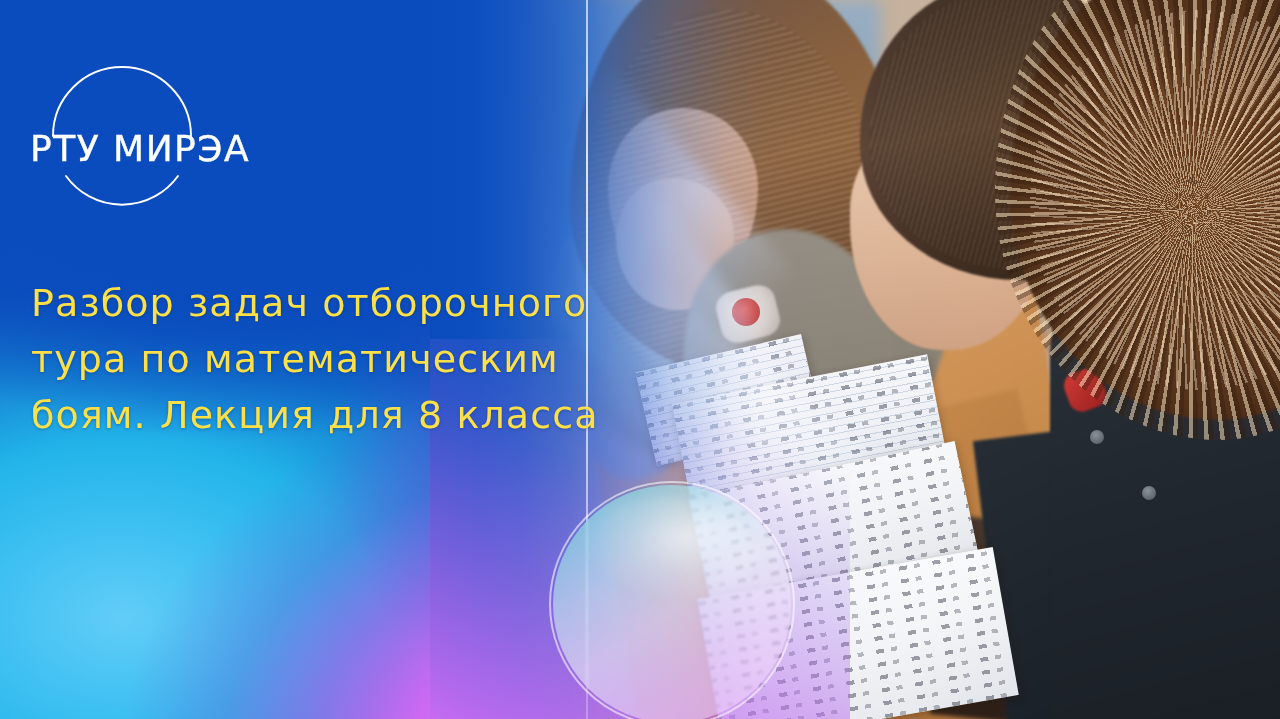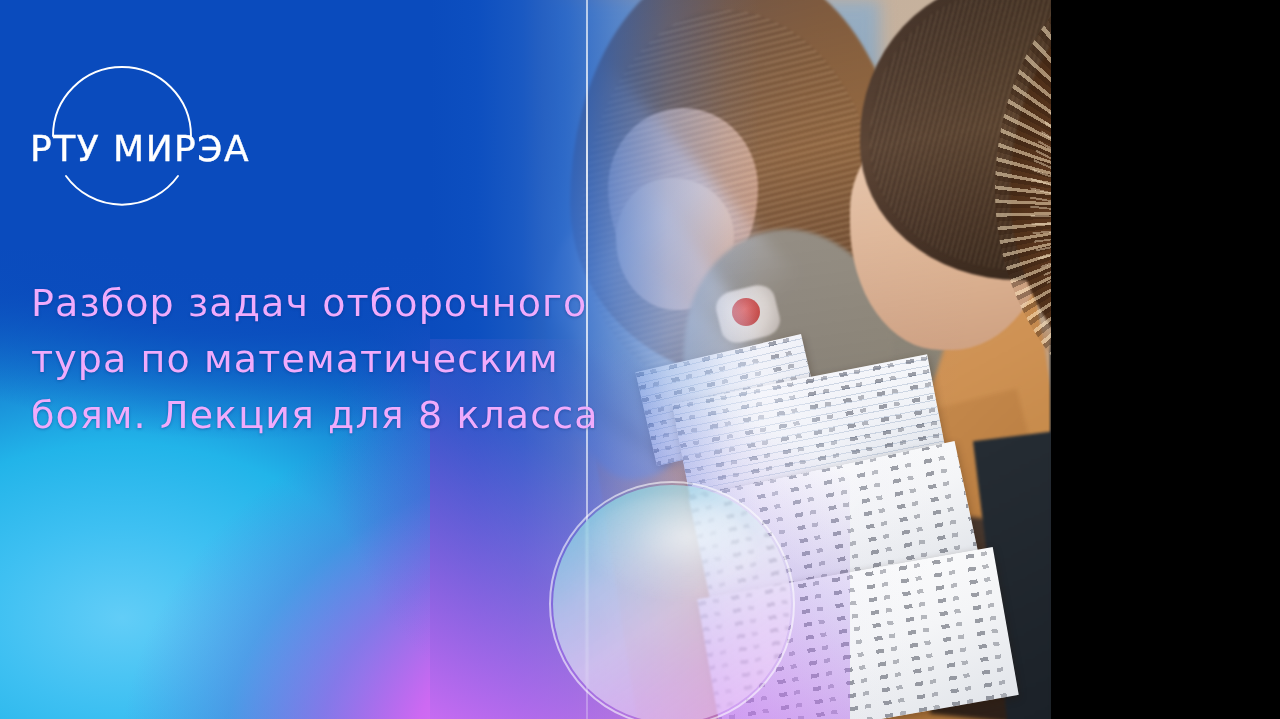--- a/index.html
+++ b/index.html
@@ -7,21 +7,21 @@
     margin: 0;
     padding: 0;
     background: #000;
   }
   body {
     font-family: "DejaVu Sans", "Liberation Sans", sans-serif;
   }
 
   .slide {
     position: relative;
-    width: 1051px;
+    width: 1280px;
     height: 719px;
     overflow: hidden;
     background: #0a4bbd;
   }
 
   
   .bg-base {
     position: absolute;
     inset: 0;
     background: #0a4bbd;
@@ -456,21 +456,21 @@
     left: 22px; top: 28px;
     width: 230px; height: 190px;
   }
   .logo svg { display: block; overflow: visible; }
 
   
   .title {
     position: absolute;
     left: 31px; top: 275px;
     width: 720px;
-    color: #f0abfc;
+    color: #fde047;
     font-family: "DejaVu Sans", "Liberation Sans", sans-serif;
     font-size: 38px;
     font-weight: 400;
     line-height: 56px;
     letter-spacing: 1.1px;
     white-space: pre-line;
     text-shadow: 0 1px 3px rgba(0,40,110,0.35);
   }
 </style>
 </head>

